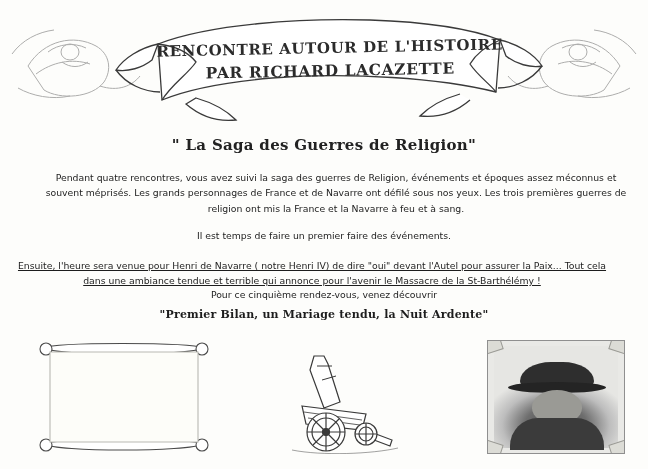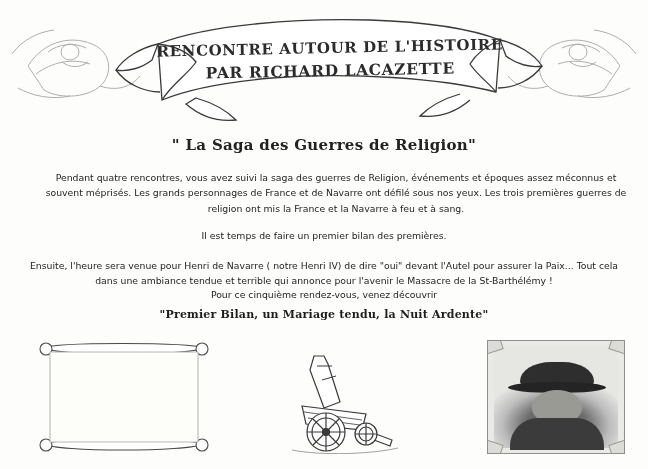--- a/index.html
+++ b/index.html
@@ -63,21 +63,21 @@
   
   .para {
     position: absolute;
     text-align: center;
     font-size: 9.3px;
     line-height: 1.65;
     color: #1d1d1d;
   }
   #para1 { left: 36px; top: 170px; width: 600px; }
   #para2 { left: 24px; top: 228px; width: 600px; }
-  #para3 { left: 24px; top: 258px; width: 600px; }
+  #para3 { left: 12px; top: 258px; width: 600px; text-decoration: underline; }
   #para4 { left: 24px; top: 287px; width: 600px; }
   .para-strong {
     font-family: "DejaVu Serif", serif;
     font-weight: bold;
     font-size: 11px;
     letter-spacing: 0.2px;
     margin-top: 4px;
     display: block;
   }
   
@@ -238,21 +238,21 @@
     </svg>
     <div class="banner-title">
       <div>RENCONTRE AUTOUR DE L'HISTOIRE</div>
       <div class="line2">PAR RICHARD LACAZETTE</div>
     </div>
   </div>
 
   <div class="subtitle">" La Saga des Guerres de Religion"</div>
 
   <div class="para" id="para1">Pendant quatre rencontres, vous avez suivi la saga des guerres de Religion, événements et époques assez méconnus et souvent méprisés. Les grands personnages de France et de Navarre ont défilé sous nos yeux. Les trois premières guerres de religion ont mis la France et la Navarre à feu et à sang.</div>
-  <div class="para" id="para2">Il est temps de faire un premier bilan des premières.</div>
+  <div class="para" id="para2">Il est temps de faire un premier faire des événements.</div>
   <div class="para" id="para3">Ensuite, l'heure sera venue pour Henri de Navarre ( notre Henri IV) de dire "oui" devant l'Autel pour assurer la Paix... Tout cela dans une ambiance tendue et terrible qui annonce pour l'avenir le Massacre de la St-Barthélémy !</div>
   <div class="para" id="para4">
     <span>Pour ce cinquième rendez-vous, venez découvrir</span>
     <span class="para-strong">"Premier Bilan, un Mariage tendu, la Nuit Ardente"</span>
   </div>
 
   <div class="panels">
 
     <div class="scroll-panel">
       <svg width="172" height="118" viewBox="0 0 172 118">

